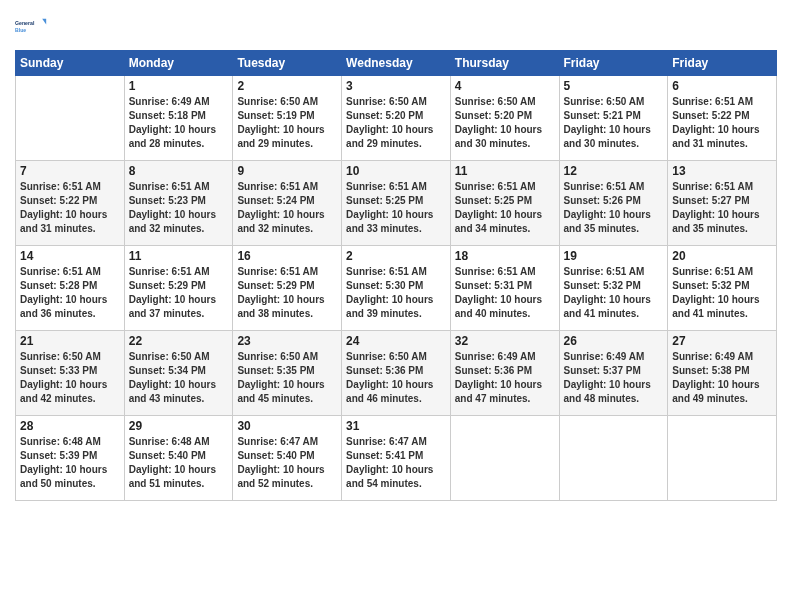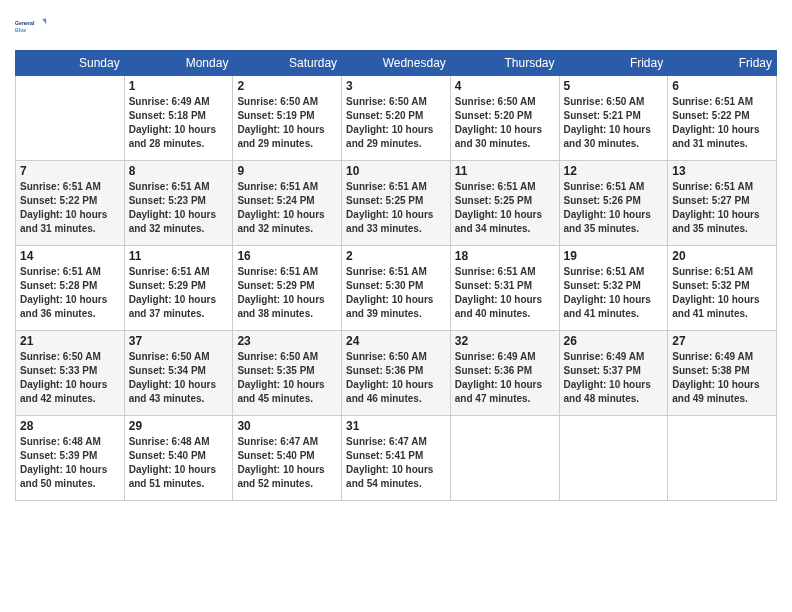--- a/index.html
+++ b/index.html
@@ -44,23 +44,23 @@
     }
     table {
       width: 100%;
       border-collapse: collapse;
       table-layout: fixed;
     }
     thead tr th {
       background: #2a5caa;
       color: #fff;
       font-size: 12px;
-      font-weight: normal;
+      font-weight: bold;
       padding: 5px 4px;
-      text-align: right;
+      text-align: left;
       border: 1px solid #2a5caa;
     }
     tbody tr td {
       border: 1px solid #ccc;
       vertical-align: top;
       padding: 3px 4px;
       font-size: 10px;
       color: #333;
       height: 85px;
     }
@@ -104,21 +104,21 @@
       <div class="month-title"></div>
       <div class="location"></div>
     </div>
   </div>
 
   <table>
     <thead>
       <tr>
       <th>Sunday</th>
           <th>Monday</th>
-          <th>Saturday</th>
+          <th>Tuesday</th>
           <th>Wednesday</th>
           <th>Thursday</th>
           <th>Friday</th>
           <th>Friday</th>
         </tr>
     </thead>
     <tbody id="calendar-body">
     <tr>
           <td class="empty-cell"></td>
           <td>
@@ -268,21 +268,21 @@
         </tr>
         <tr>
           <td>
             <span class="day-num">21</span>
             <div class="day-info" style="white-space: pre-line;">Sunrise: 6:50 AM
 Sunset: 5:33 PM
 Daylight: 10 hours
 and 42 minutes.</div>
           </td>
           <td>
-            <span class="day-num">37</span>
+            <span class="day-num">22</span>
             <div class="day-info" style="white-space: pre-line;">Sunrise: 6:50 AM
 Sunset: 5:34 PM
 Daylight: 10 hours
 and 43 minutes.</div>
           </td>
           <td>
             <span class="day-num">23</span>
             <div class="day-info" style="white-space: pre-line;">Sunrise: 6:50 AM
 Sunset: 5:35 PM
 Daylight: 10 hours

